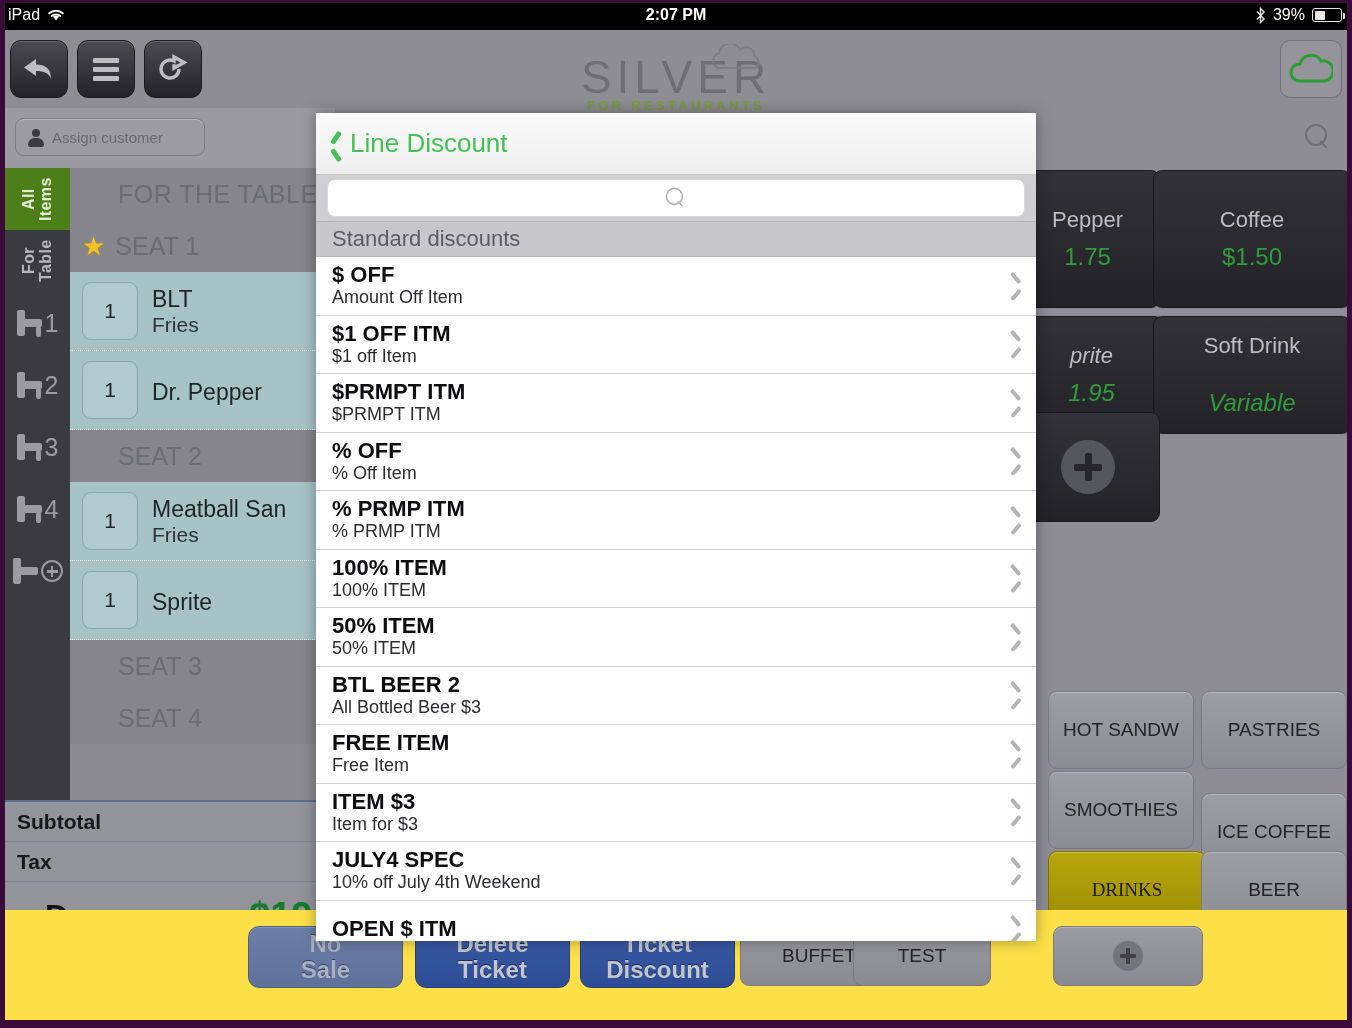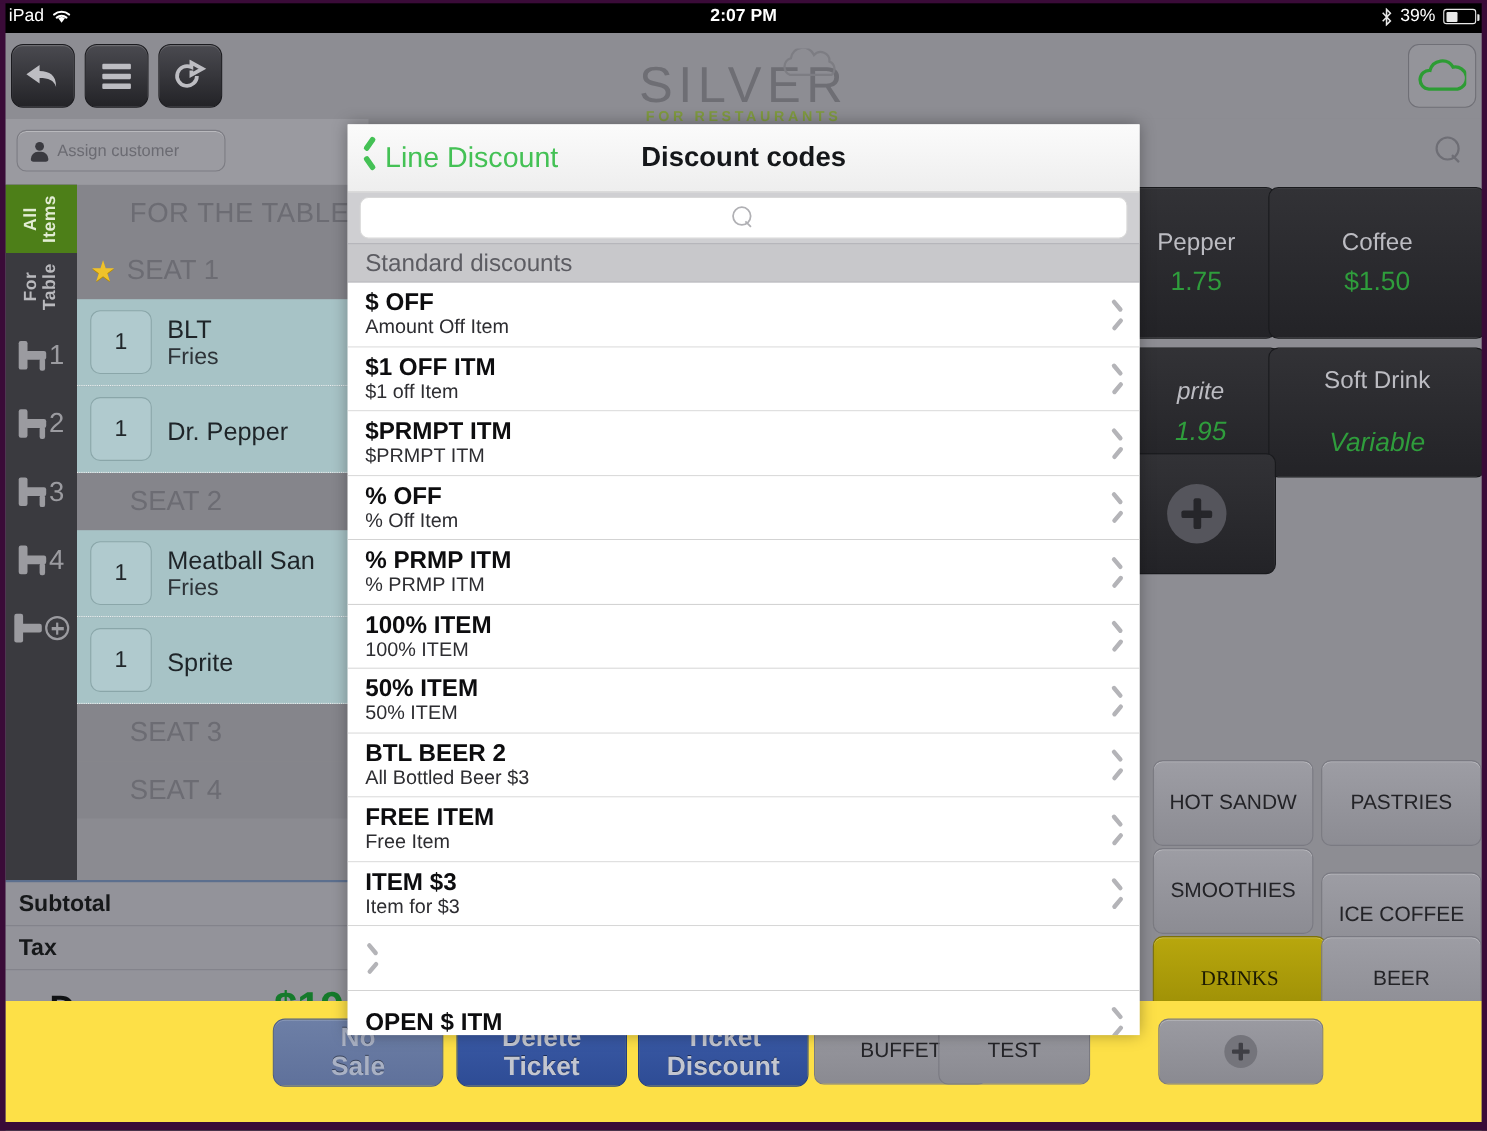--- a/index.html
+++ b/index.html
@@ -245,21 +245,21 @@
     background: #fff; z-index: 70;
     box-shadow: 0 0 14px rgba(0,0,0,.35);
     overflow: hidden;
   }
   #modal-header {
     height: 62px; background: linear-gradient(#fbfbfb, #eeeeee);
     border-bottom: 1px solid #c7c7c7; position: relative;
     display: flex; align-items: center;
   }
   #modal-back {
-    display: flex; align-items: flex-start; gap: 6px; padding-left: 14px;
+    display: flex; align-items: flex-end; gap: 6px; padding-left: 14px;
     color: #44c155; font-size: 26px;
   }
   .chev-left {
     width: 14px; height: 24px; position: relative; display:inline-block;
   }
   .chev-left::before, .chev-left::after {
     content:""; position:absolute; left:2px; width: 14px; height: 5px; background: #44c155; border-radius: 2px;
   }
   .chev-left::before { top: 6px; transform: rotate(-55deg); transform-origin: left center; }
   .chev-left::after  { top: 12px; transform: rotate(55deg); transform-origin: left center; }
@@ -555,21 +555,20 @@
       <span class="plus-sm-tile"></span>
     </div>
   </div>
 
   <div id="modal">
     <div id="modal-header">
       <div id="modal-back">
         <span class="chev-left"></span>
         <span>Line Discount</span>
       </div>
-      <div id="modal-title">Discount codes</div>
     </div>
 
     <div id="search-wrap">
       <div id="search-field" title="">
         <span class="magnifier" style="color:#b0b0b4; transform:scale(.8);"></span>
       </div>
     </div>
 
     <div id="section-header">Standard discounts</div>
 
@@ -638,20 +637,24 @@
         <span class="chev-right"></span>
       </div>
       <div class="disc-row">
         <div class="disc-texts">
           <div class="disc-code">ITEM $3</div>
           <div class="disc-desc">Item for $3</div>
         </div>
         <span class="chev-right"></span>
       </div>
       <div class="disc-row">
+        <div class="disc-texts">
+          <div class="disc-code">JULY4 SPEC</div>
+          <div class="disc-desc">10% off July 4th Weekend</div>
+        </div>
         <span class="chev-right"></span>
       </div>
       <div class="disc-row">
         <div class="disc-texts">
           <div class="disc-code">OPEN $ ITM</div>
           <div class="disc-desc"></div>
         </div>
         <span class="chev-right"></span>
       </div>
     </div>

